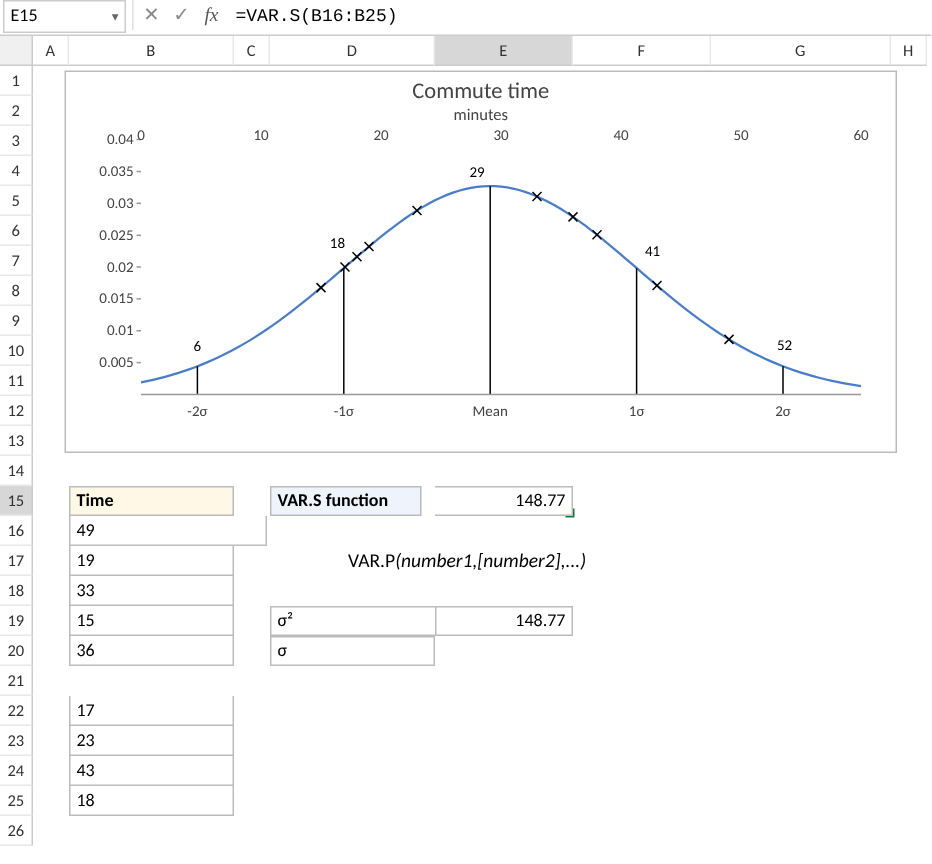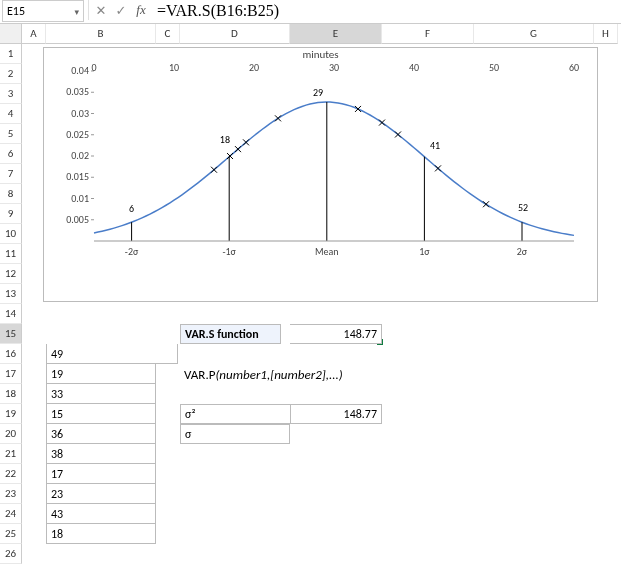--- a/index.html
+++ b/index.html
@@ -38,22 +38,22 @@
     display: flex; align-items: center; justify-content: center;
     color: #888;
     font-size: 13px;
   }
   .fb-btn.fx { font-style: italic; font-family: 'Times New Roman', serif; color: #555; font-size:13px;}
   .formula-input {
     flex: 1;
     height: 22px;
     border: none;
     padding: 0 6px;
-    font-family: Liberation Serif, serif;
-    font-size: 16px;
+    font-family: Liberation Mono, monospace;
+    font-size: 12px;
     outline: none;
   }
   .sheet {
     display: flex;
     height: calc(100% - 24px);
   }
   .rowhdrs {
     width: 22px;
     background: #fff;
   }
@@ -149,21 +149,21 @@
     position:absolute;
     top:3px;
     left:21px;
     width:555px;
     height:255px;
     border:1px solid #bbb;
     background:#fff;
   }
   .chart-title { text-align:center; font-size:15px; color:#444; margin-top:4px;}
   .chart-sub { text-align:center; font-size:11px; color:#444; margin-top:0px;}
-  .syntax { font-size:13px; }
+  .syntax { font-size:13px;margin-left:48px; }
   .syntax .fn { }
   .syntax .arg { font-style:italic; }
 </style>
 </head>
 <body>
 
 <div class="formula-bar">
   <div class="name-box">
     <span>E15</span>
     <span class="chev">▾</span>
@@ -212,20 +212,21 @@
         <div class="colhdr" style="width: 24px;">C</div>
         <div class="colhdr" style="width: 110px;">D</div>
         <div class="colhdr sel" style="width: 92px;">E</div>
         <div class="colhdr" style="width: 92px;">F</div>
         <div class="colhdr" style="width: 120px;">G</div>
         <div class="colhdr" style="width: 24px;">H</div>
       </div>
     <div class="cells">
 
       <div class="chart">
+        <div class="chart-title">Commute time</div>
         <div class="chart-sub">minutes</div>
         <svg width="555" height="215" viewBox="0 0 555 215" style="display:block">
           <g id="chart-g">
               <text x="45" y="13" text-anchor="end" font-size="10" fill="#444">0.04</text>
               <line x1="47" y1="10" x2="50" y2="10" stroke="#999"></line>
               <text x="45" y="34.24999999999997" text-anchor="end" font-size="10" fill="#444">0.035</text>
               <line x1="47" y1="31.24999999999997" x2="50" y2="31.24999999999997" stroke="#999"></line>
               <text x="45" y="55.5" text-anchor="end" font-size="10" fill="#444">0.03</text>
               <line x1="47" y1="52.5" x2="50" y2="52.5" stroke="#999"></line>
               <text x="45" y="76.75" text-anchor="end" font-size="10" fill="#444">0.025</text>
@@ -283,26 +284,26 @@
               <text x="474" y="150.12951008854677" text-anchor="start" font-size="10" fill="#000">52</text>
               <line x1="50" y1="180" x2="530" y2="180" stroke="#999"></line>
             </g>
         </svg>
       </div>
 
       <div class="sel-box" style="left:268px;top:280px;width:92px;height:20px;">
         <div class="sel-handle"></div>
       </div>
 
+    <div class="cell time-hdr" style="left: 24px; top: 280px; width: 110px;">Time</div>
         <div class="cell time-cell" style="left: 24px; top: 300px; width: 132px;">49</div>
         <div class="cell time-cell" style="left: 24px; top: 320px; width: 110px;">19</div>
         <div class="cell time-cell" style="left: 24px; top: 340px; width: 110px;">33</div>
         <div class="cell time-cell" style="left: 24px; top: 360px; width: 110px;">15</div>
         <div class="cell time-cell" style="left: 24px; top: 380px; width: 110px;">36</div>
-        <div class="cell time-cell" style="left: 24px; top: 400px; width: 110px;">38</div>
         <div class="cell time-cell" style="left: 24px; top: 420px; width: 110px;">17</div>
         <div class="cell time-cell" style="left: 24px; top: 440px; width: 110px;">23</div>
         <div class="cell time-cell" style="left: 24px; top: 460px; width: 110px; text-align: center;">43</div>
         <div class="cell time-cell" style="left: 24px; top: 480px; width: 110px;">18</div>
         <div class="cell func-label" style="left: 158px; top: 280px; width: 101px;">VAR.S function</div>
         <div class="cell func-val right" style="left: 268px; top: 280px; width: 92px;">148.77</div>
         <div class="cell syntax" style="left: 158px; top: 320px; width: 250px;">
           <span class="fn">VAR.P</span>
           <span class="arg">(number1,[number2],...)</span>
         </div>

